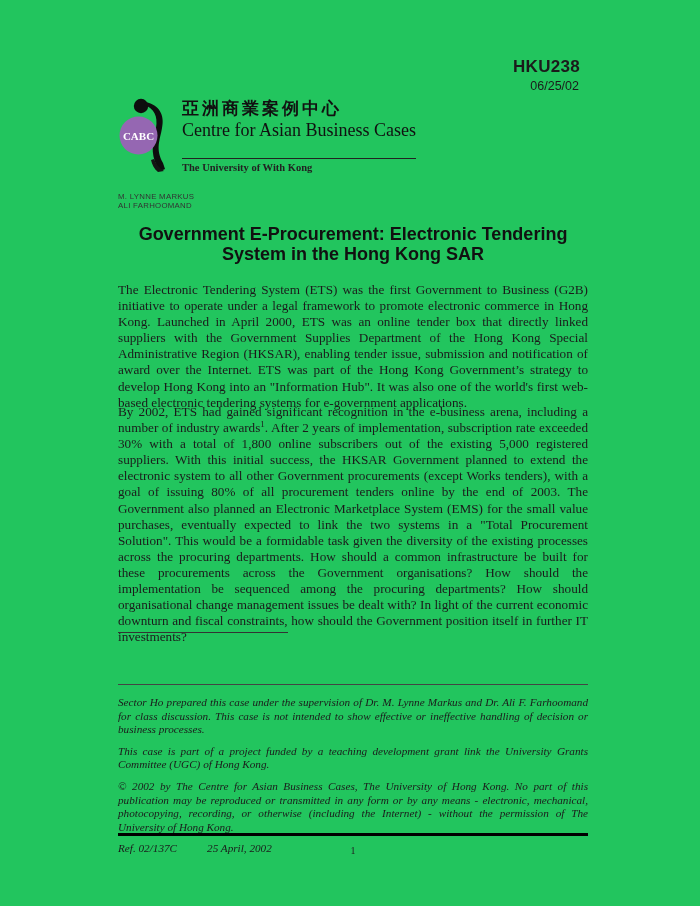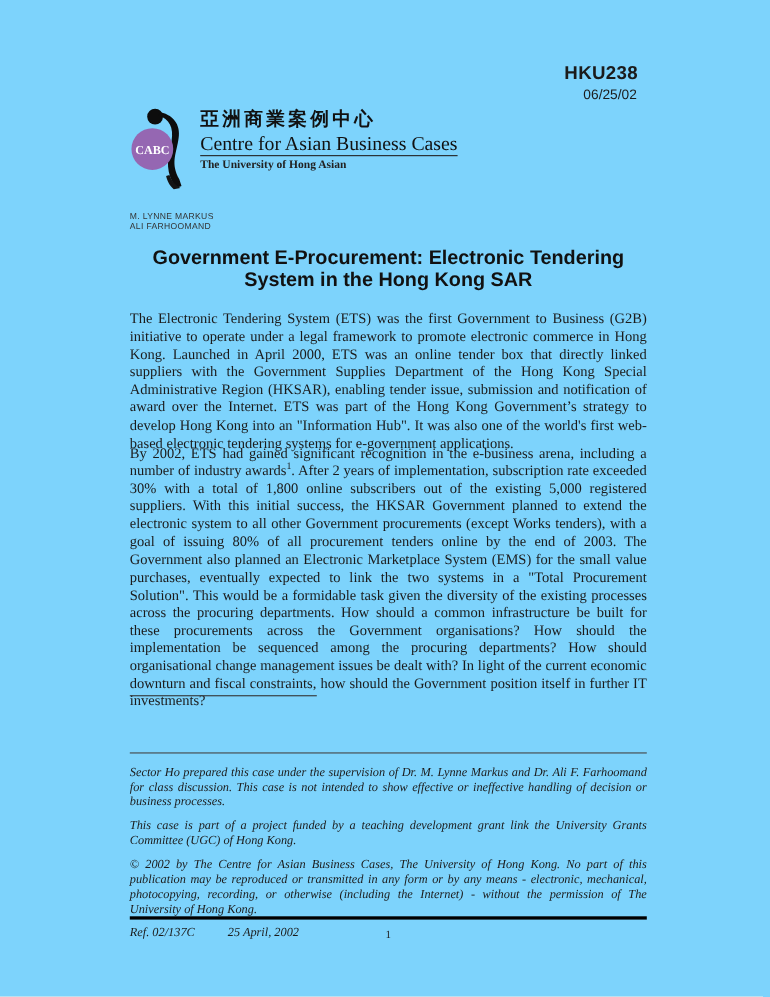--- a/index.html
+++ b/index.html
@@ -2,21 +2,21 @@
 <html><head>
 <meta charset="utf-8">
 <style>
   * { margin: 0; padding: 0; box-sizing: border-box; }
   html, body { background: #e8e8e8; }
   .page {
     position: relative;
     width: 700px;
     height: 906px;
     margin: 0 auto;
-    background: #7dd3fc;
+    background: #22c55e;
     color: #1b1b1b;
     font-family: "Liberation Serif", serif;
     overflow: hidden;
     text-decoration: underline;
   }
 
   
   .header-right {
     position: absolute;
     top: 57px;
@@ -46,21 +46,21 @@
     line-height: 20px;
     color: #111;
   }
   .logo-centre {
     display: inline-block;
     font-family: "Liberation Serif", serif;
     font-size: 18px;
     line-height: 21px;
     color: #111;
     border-bottom: 1.6px solid #222;
-    padding-bottom: 0;
+    padding-bottom: 17px;
     margin-top: 1px;
   }
   .logo-univ {
     font-family: "Liberation Serif", serif;
     font-weight: bold;
     font-size: 10.5px;
     color: #222;
     margin-top: 3px;
   }
 
@@ -187,21 +187,21 @@
         <path d="M 28 5 C 41 8 47 18 44 31 C 42 43 37 52 45 66 L 47 72 C 44 74 41 73 39 69 C 32 56 35 43 38 31 C 40 19 36 11 26 8 Z" fill="#0d0d0d"></path>
         <path d="M 36 62 C 38 67 41 71 46 74 L 40 75 C 36 72 34 67 33 63 Z" fill="#141414"></path>
 
         <circle cx="20.5" cy="38.5" r="19" fill="#9567b2"></circle>
         <text x="20.5" y="43" text-anchor="middle" font-family="Liberation Serif, serif" font-weight="bold" font-size="11" fill="#ffffff">CABC</text>
       </svg>
     </div>
     <div class="logo-text">
       <div class="logo-chinese">亞洲商業案例中心</div>
       <span class="logo-centre">Centre for Asian Business Cases</span>
-      <div class="logo-univ">The University of Hong Asian</div>
+      <div class="logo-univ">The University of With Kong</div>
     </div>
   </div>
 
   <div class="authors">
     <div>M. LYNNE MARKUS</div>
     <div>ALI FARHOOMAND</div>
   </div>
 
   <h1 class="doc-title">
     <div>Government E-Procurement: Electronic Tendering</div>

